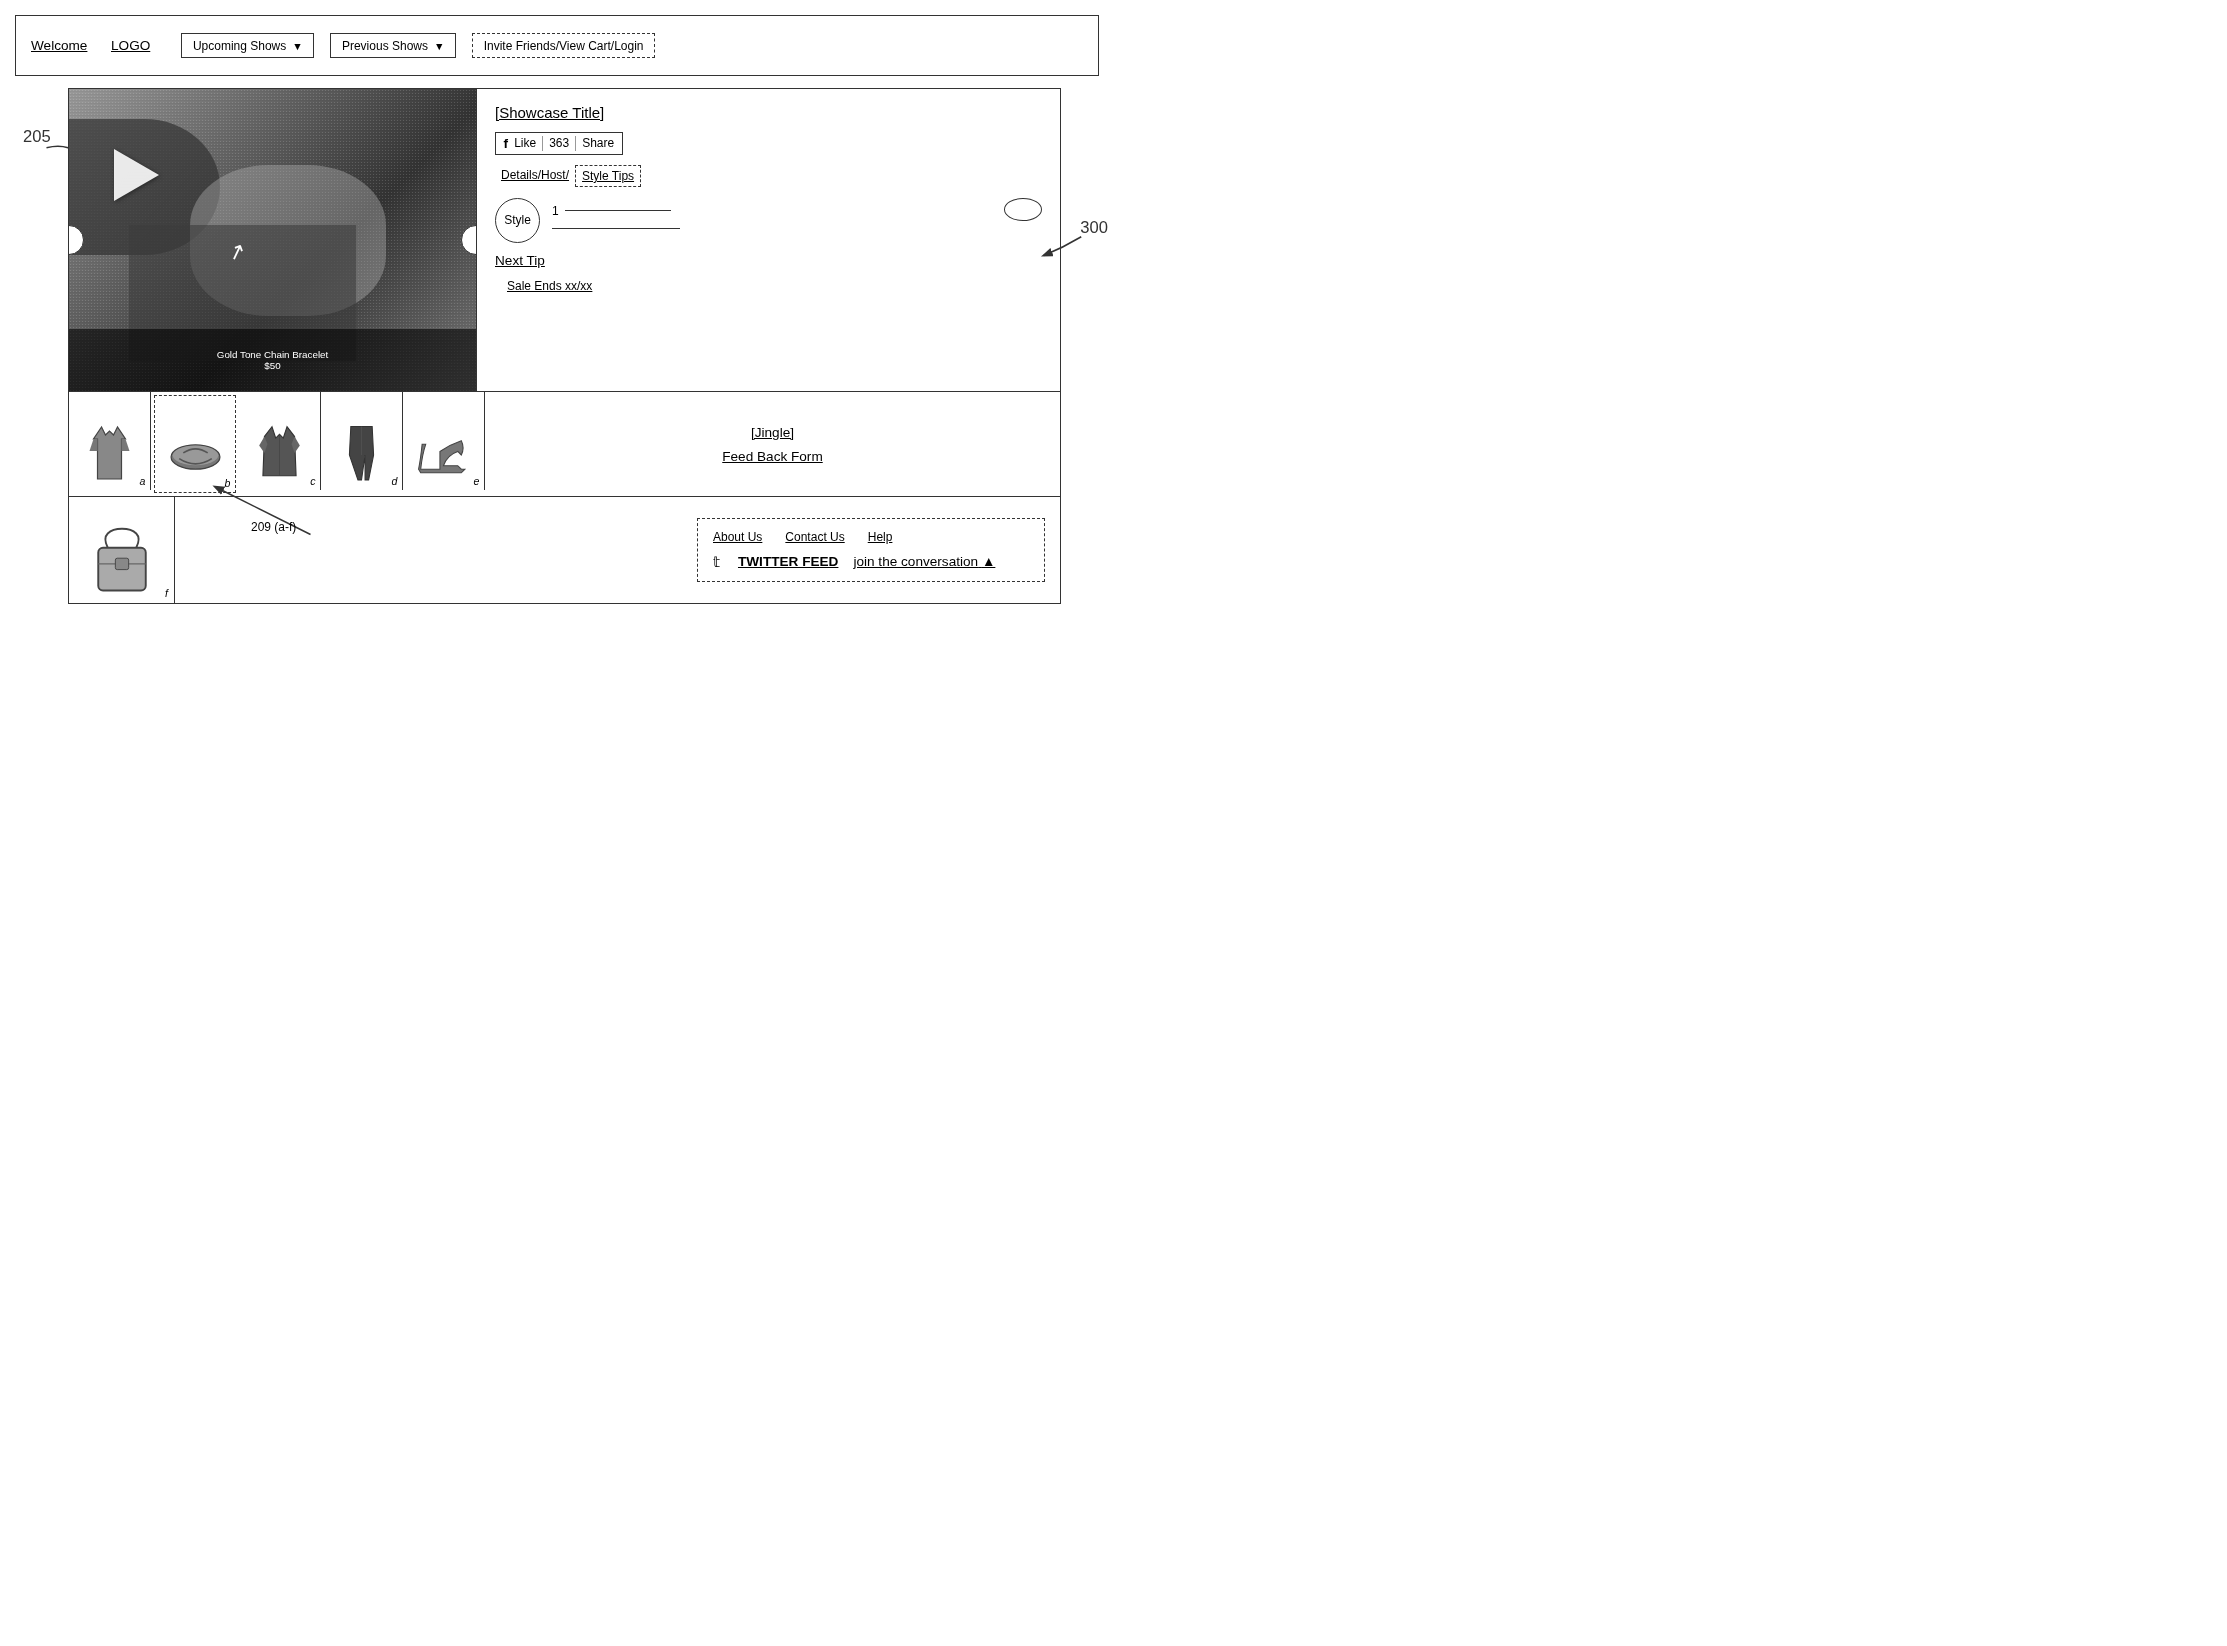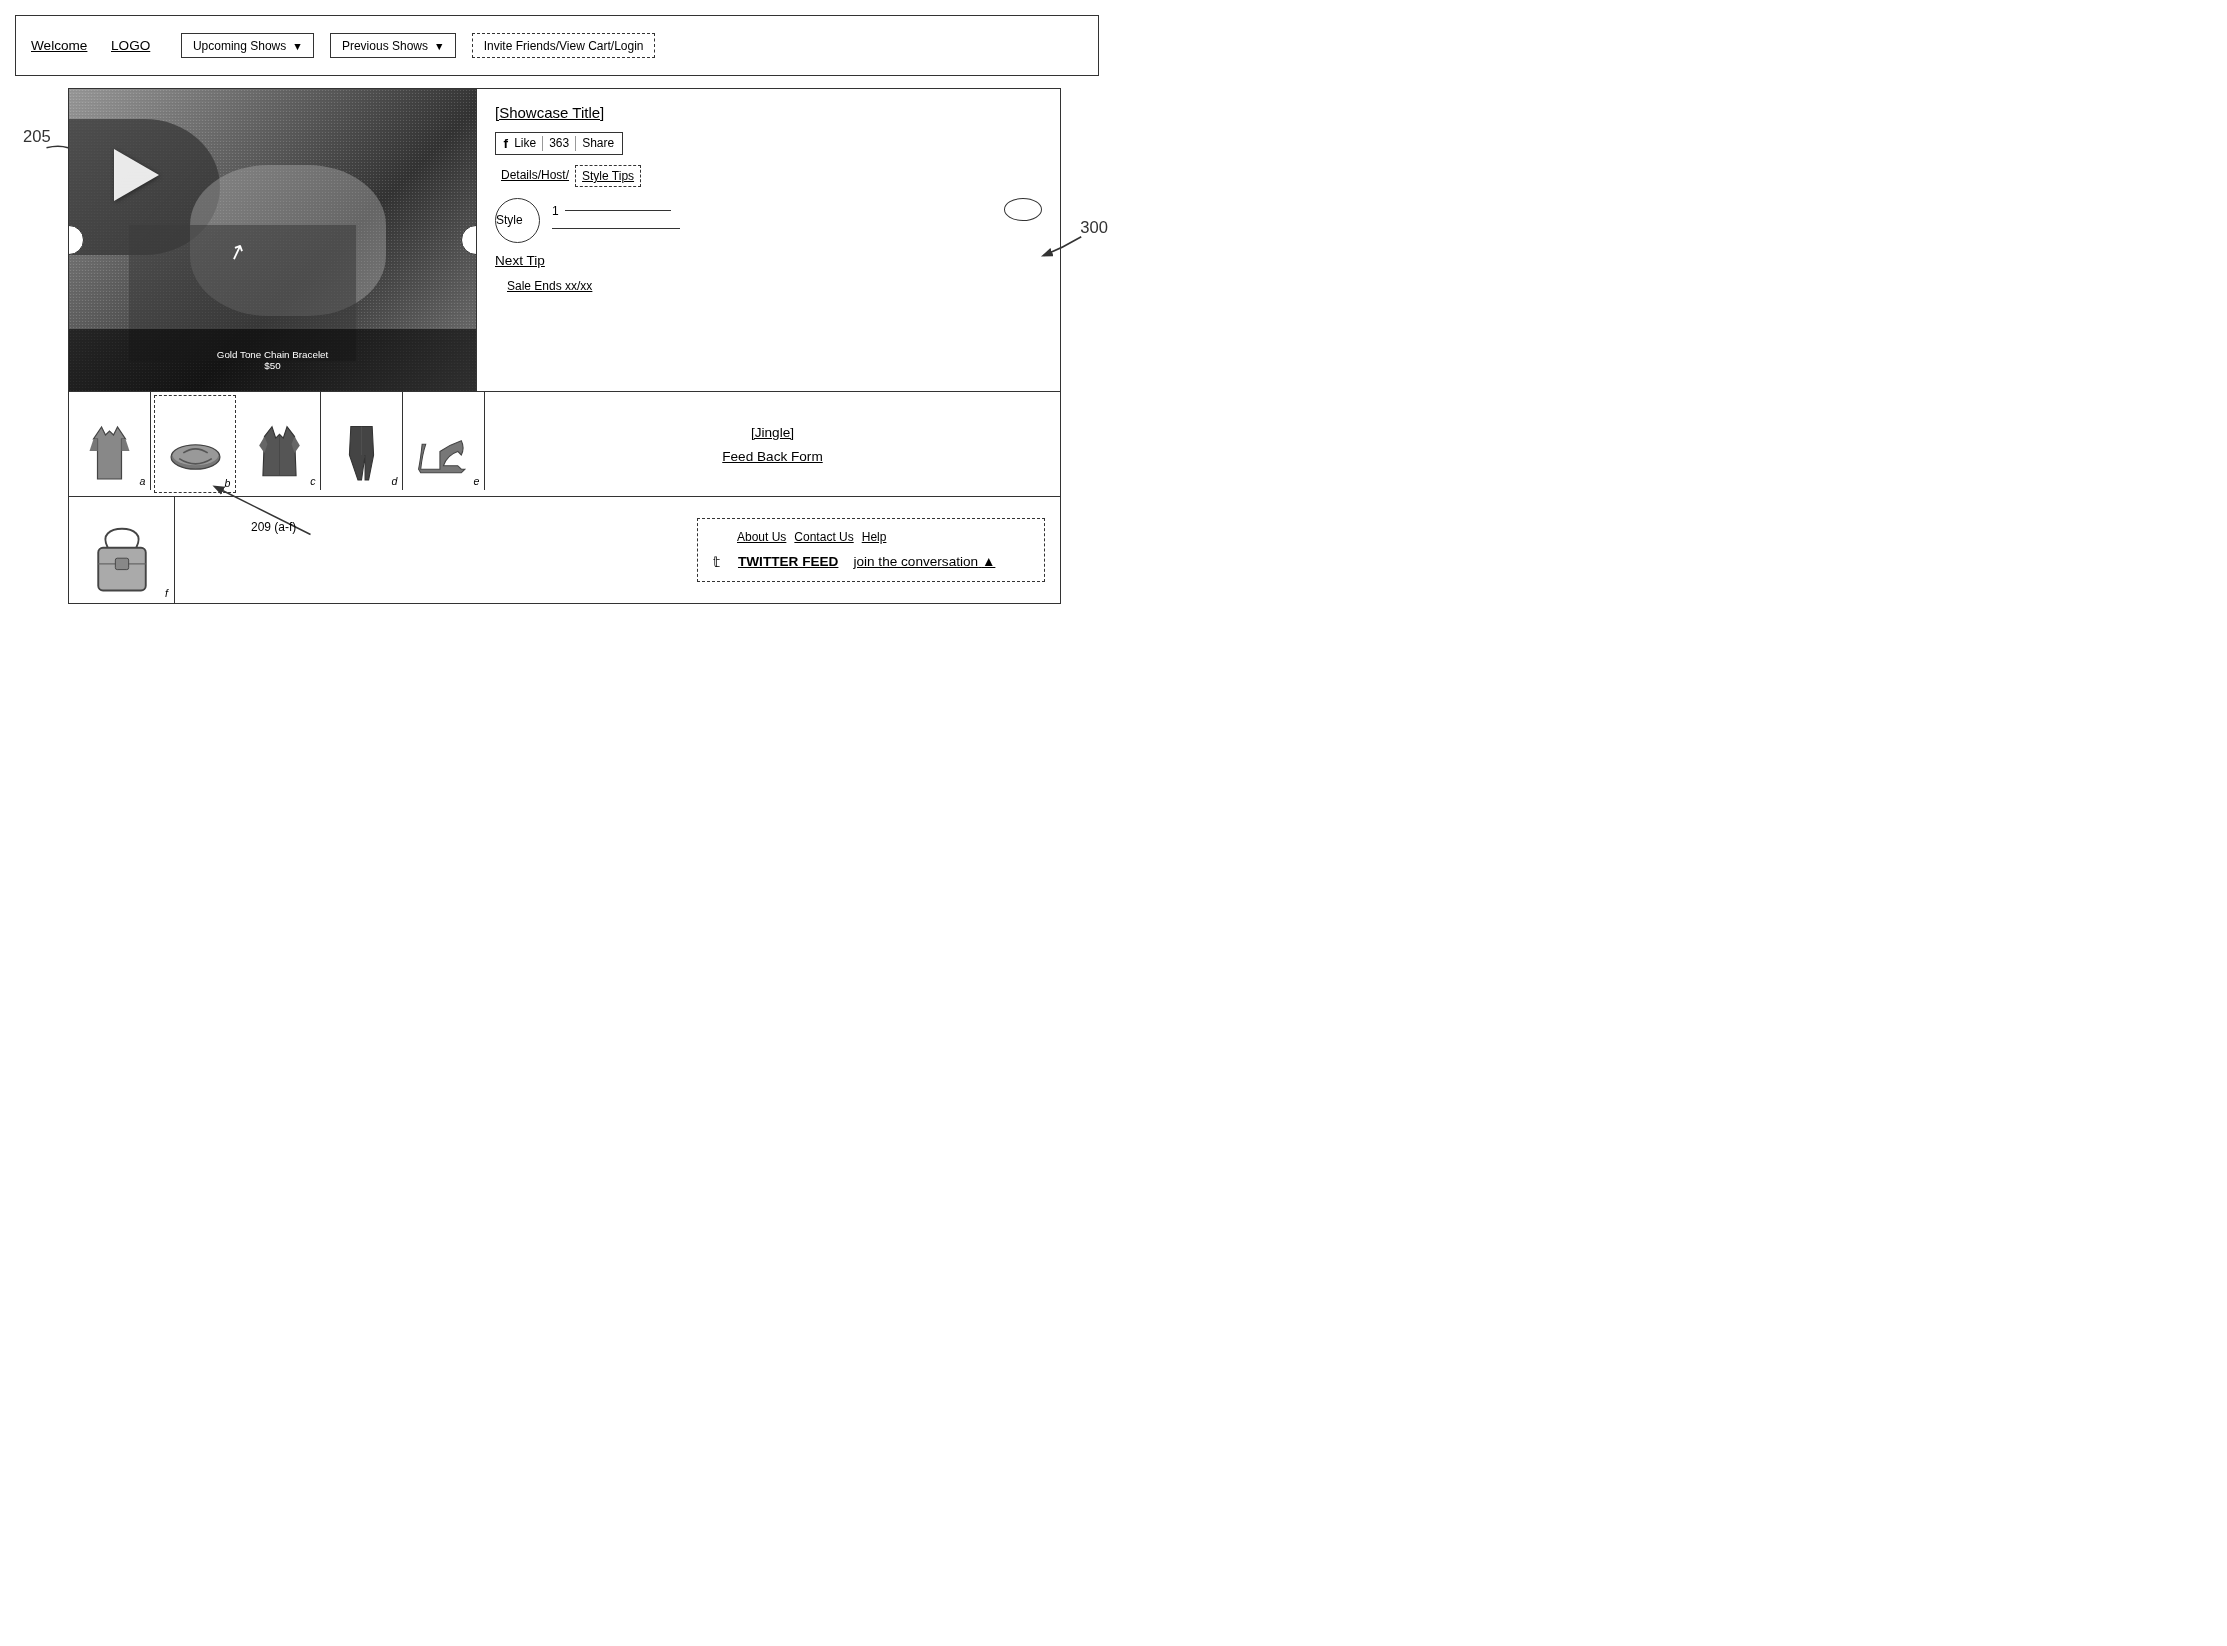--- a/index.html
+++ b/index.html
@@ -217,21 +217,21 @@
       gap: 12px;
     }
 
     .style-circle {
       width: 45px;
       height: 45px;
       border-radius: 50%;
       border: 1.5px solid #333;
       display: flex;
       align-items: center;
-      justify-content: flex-start;
+      justify-content: center;
       font-size: 12px;
       background: #fff;
       flex-shrink: 0;
     }
 
     .style-lines {
       display: flex;
       flex-direction: column;
       gap: 7.6px;
       padding-top: 6px;
@@ -355,23 +355,22 @@
       border: 1.5px dashed #333;
       padding: 10.6px 15px;
       display: flex;
       flex-direction: column;
       gap: 9px;
       min-width: 348px;
     }
 
     .footer-links-row {
       display: flex;
-      gap: 8px;
+      gap: 23px;
       align-items: flex-start;
-      margin-left: 24px;
     }
 
     .footer-link {
       font-size: 12px;
       text-decoration: underline;
       cursor: pointer;
     }
 
     .footer-twitter-row {
       display: flex;

